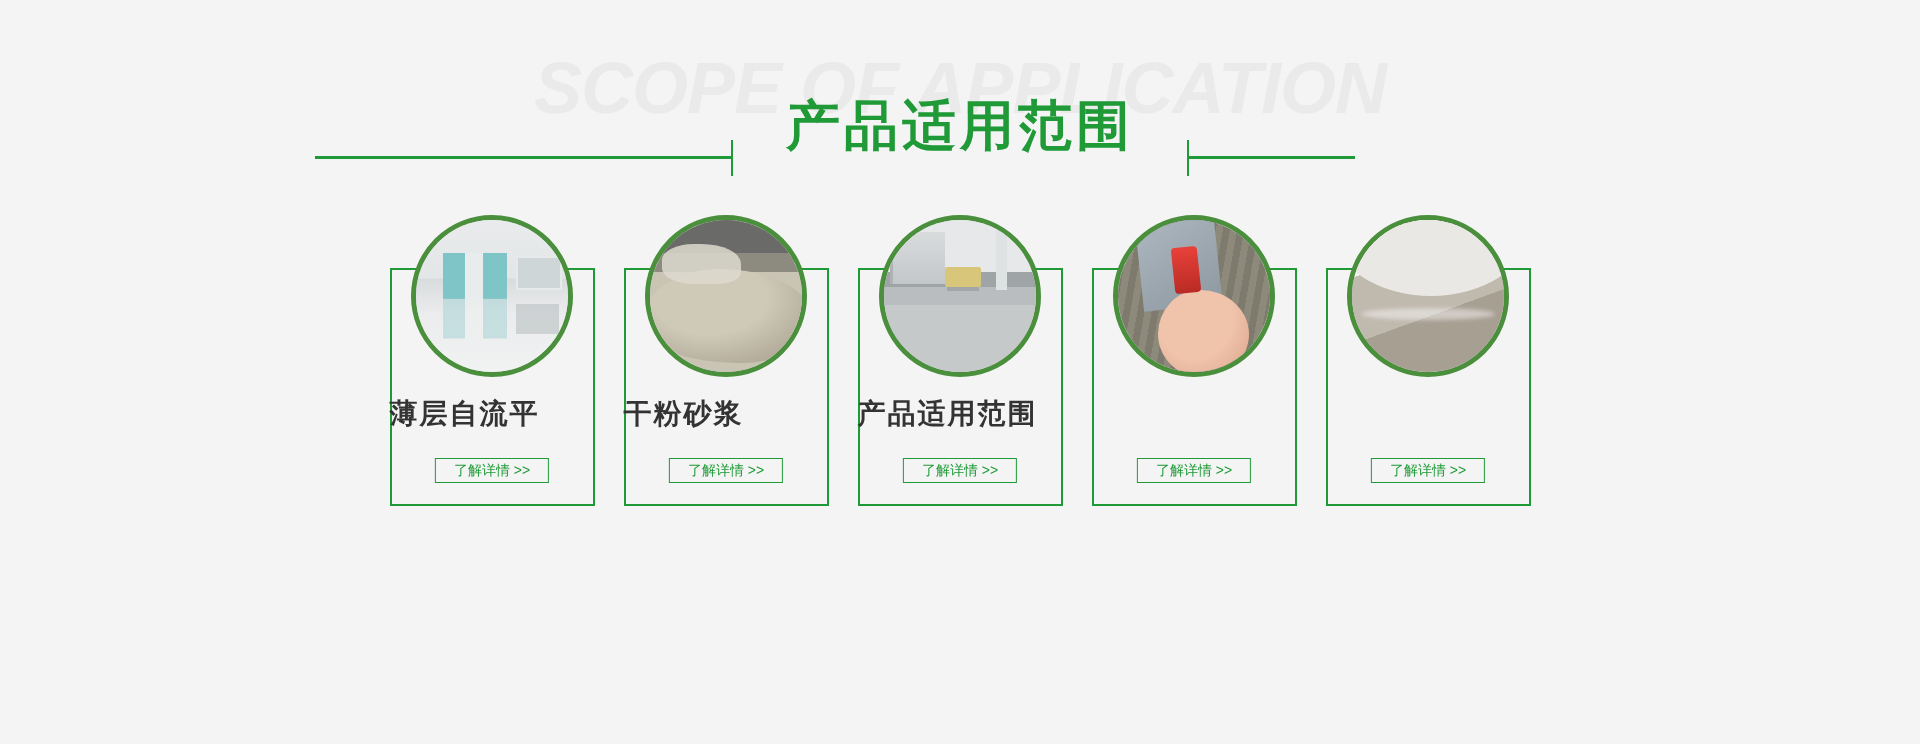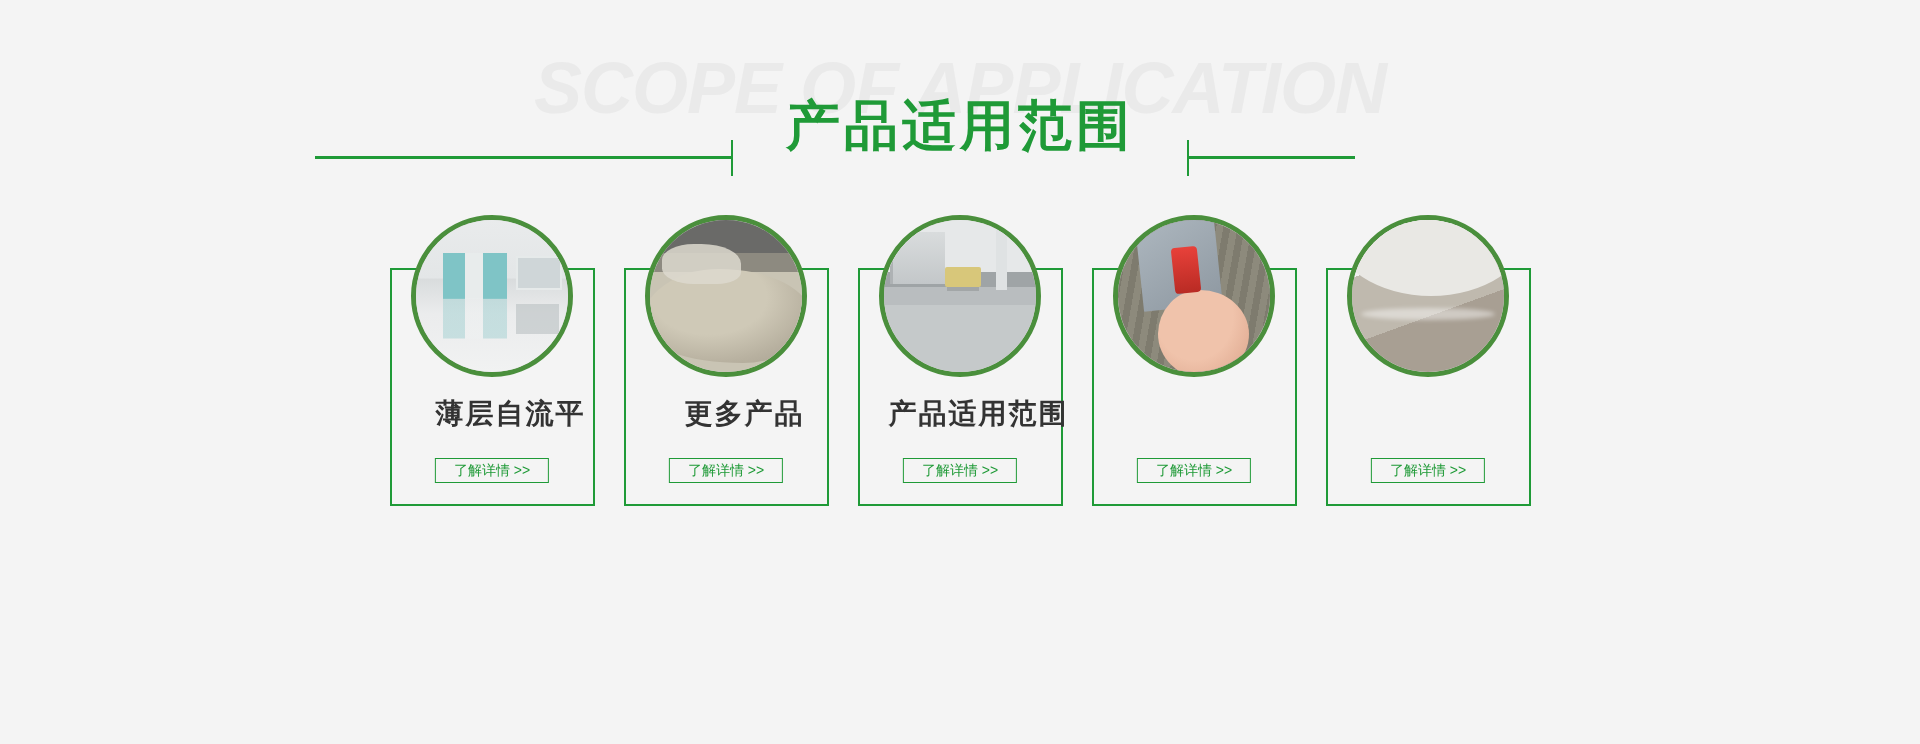--- a/index.html
+++ b/index.html
@@ -138,21 +138,21 @@
     position: absolute;
     left: 0; top: 0;
     width: 100%; height: 100%;
   }
 
   .card-label {
     position: absolute;
     left: 0;
     top: 182px;
     width: 242px;
-    text-align: center;
+    text-align: left;
     font-size: 28px;
     font-weight: bold;
     color: #333333;
     letter-spacing: 2px;
     line-height: 1.2;
     white-space: nowrap;
   }
 
   .card-btn {
     position: absolute;
@@ -345,21 +345,21 @@
       <button class="card-btn">了解详情 &gt;&gt;</button>
     </div>
 
     <div class="card">
       <div class="frame"></div>
       <div class="frame-top-l"></div>
       <div class="frame-top-r"></div>
       <div class="circle">
         <div class="photo ph-powder"></div>
       </div>
-      <div class="card-label">更多产品</div>
+      <div class="card-label">干粉砂浆</div>
       <button class="card-btn">了解详情 &gt;&gt;</button>
     </div>
 
     <div class="card">
       <div class="frame"></div>
       <div class="frame-top-l"></div>
       <div class="frame-top-r"></div>
       <div class="circle">
         <div class="photo ph-hall">
           <span class="pillar"></span>

